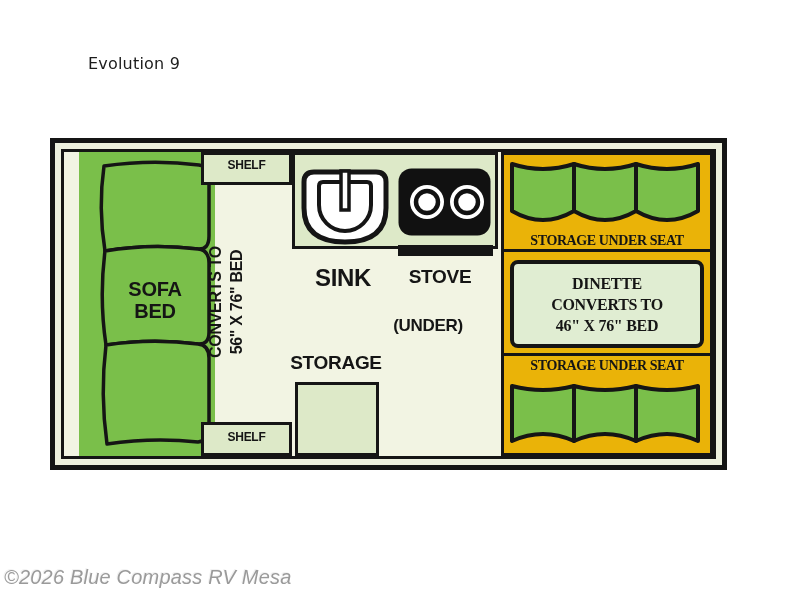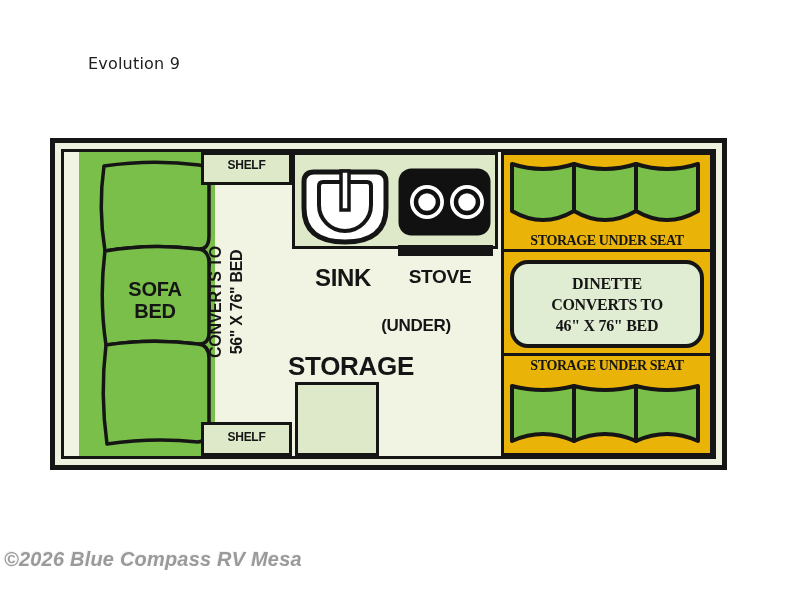--- a/index.html
+++ b/index.html
@@ -41,39 +41,39 @@
   .storage-box{left:231px;top:230px;width:84px;height:74px;}
   
   .counter{left:228px;top:0;width:206px;height:97px;background:#dde9c8;border:3px solid #151515;}
   .sink-svg{position:absolute;left:5px;top:13px;}
   .stove-svg{position:absolute;left:102px;top:12px;}
   .stove-bar{left:334px;top:93px;width:95px;height:11px;background:#151515;}
   
   .sink-label{left:239px;top:113px;width:80px;font-size:24px;}
   .stove-label{left:336px;top:115px;width:80px;font-size:19px;}
   .fridge-label{left:264px;top:144px;width:176px;font-size:18px;}
-  .fridge-sub{left:264px;top:165px;width:176px;font-size:17px;font-weight:600;}
-  .storage-label{left:224px;top:201px;width:96px;font-size:26px;}
+  .fridge-sub{left:276px;top:165px;width:176px;font-size:17px;font-weight:600;}
+  .storage-label{left:224px;top:201px;width:96px;font-size:19px;}
   
   .dinette{left:437px;top:0;width:212px;height:304px;border:3px solid #151515;background:#eab308;font-family:Liberation Serif, serif;}
   .bench-top{position:absolute;left:0;top:0;width:206px;height:97px;border-bottom:3px solid #151515;}
   .dinette-mid{position:absolute;left:0;top:100px;width:206px;height:98px;border-bottom:3px solid #151515;}
   .bench-bottom{position:absolute;left:0;top:201px;width:206px;height:97px;}
   .bench-label{position:static;display:block;font-size:14px;letter-spacing:-0.4px;}
   .bench-top .bench-label{margin-top:1px;}
   .bench-bottom .bench-label{margin-top:3px;}
   .dinette-table{
     position:absolute;left:6px;top:5px;width:194px;height:88px;
-    background:#e0edd2;border:4px solid #151515;border-radius:18px;
+    background:#e0edd2;border:4px solid #151515;border-radius:8px;
     display:flex;flex-direction:column;justify-content:center;
   }
   .dinette-table .lbl{position:static;font-size:16px;line-height:21px;}
   
   .watermark{
-    position:absolute;left:4px;top:548px;font-size:20px;font-weight:bold;font-style:italic;
+    position:absolute;left:4px;top:566px;font-size:20px;font-weight:normal;font-style:italic;
     color:#9a9a9a;letter-spacing:.2px;
     text-shadow:1px 1px 0 #ffffff,-1px -1px 0 #f2f2f2;
   }
 </style>
 </head>
 <body>
 
 <div class="page-title">Evolution 9</div>
 
 <div class="frame">

